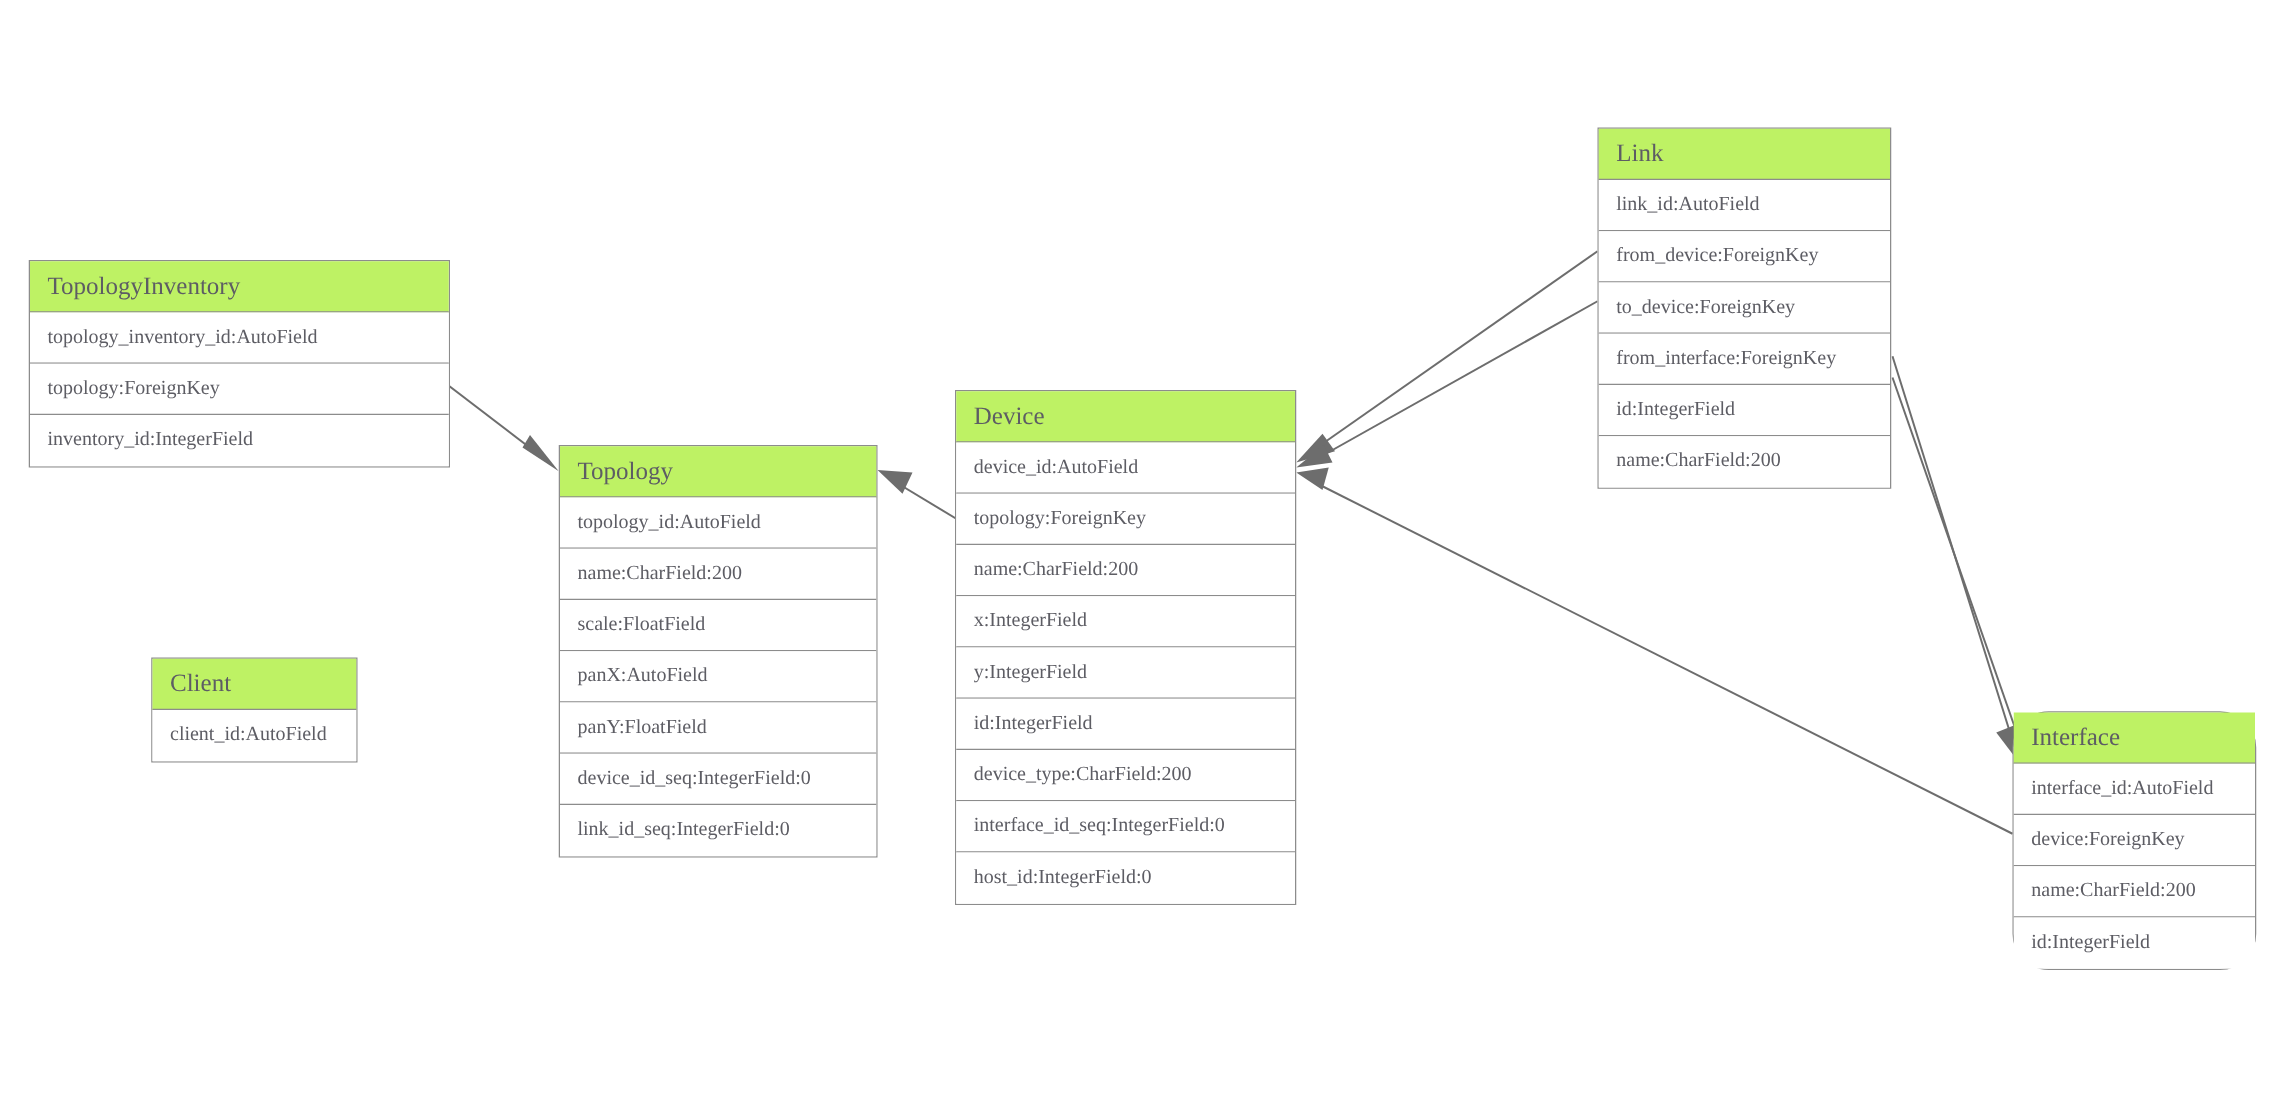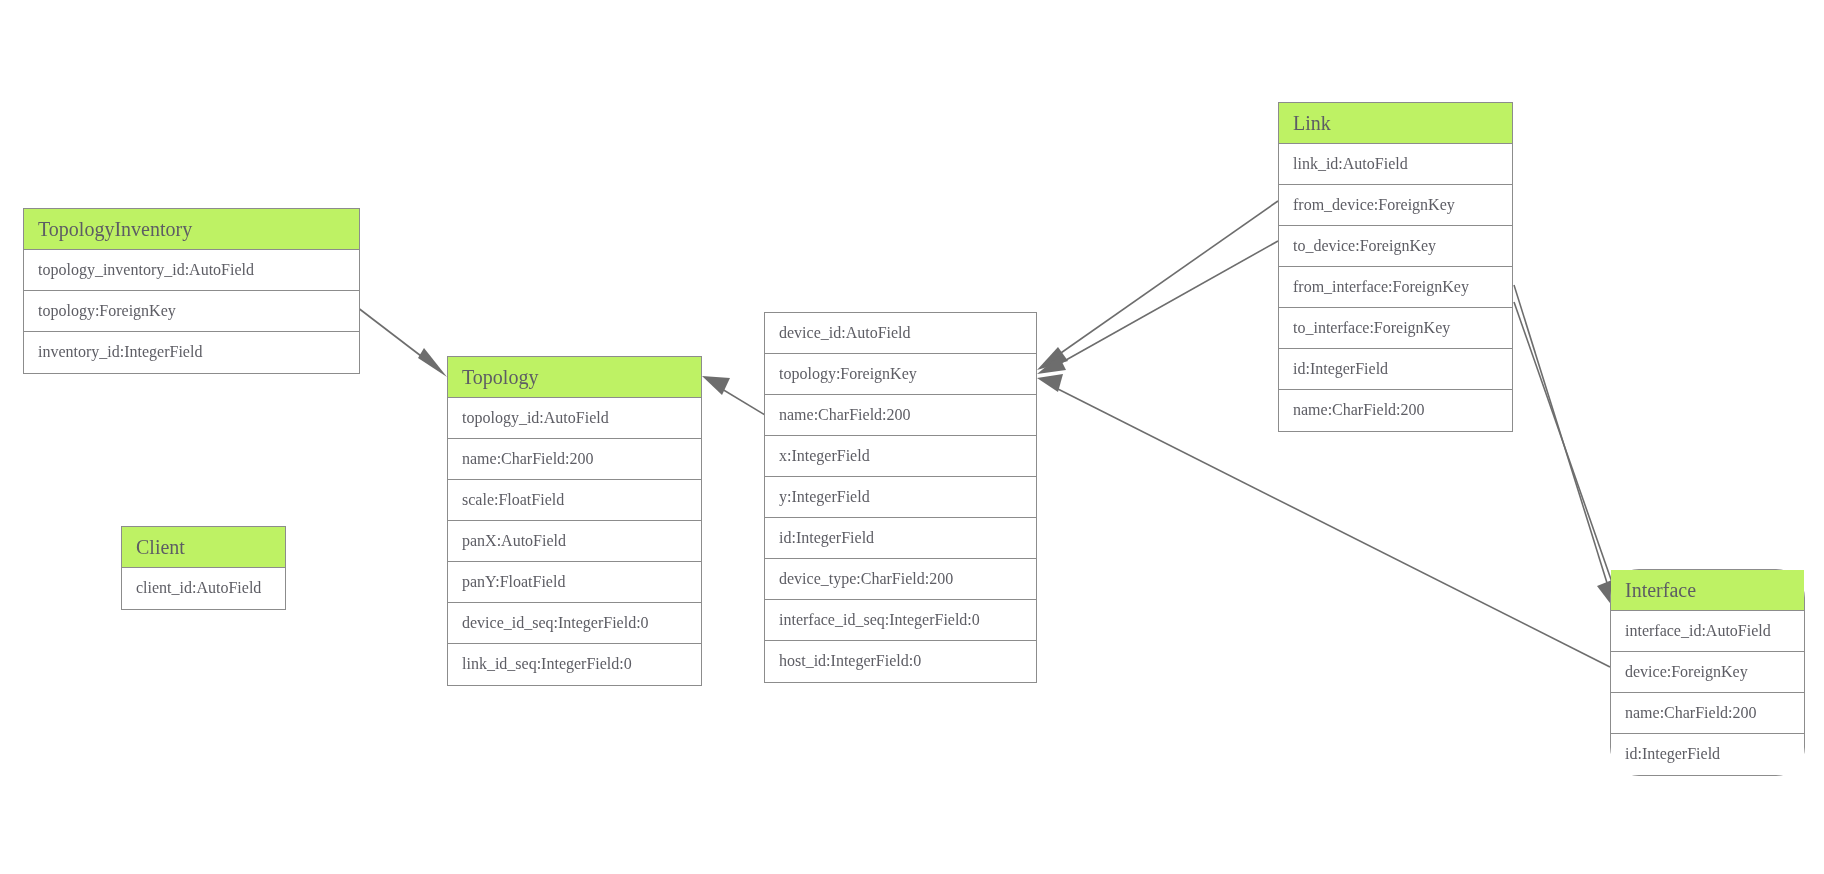--- a/index.html
+++ b/index.html
@@ -118,38 +118,38 @@
     <div class="entity-field">topology_id:AutoField</div>
     <div class="entity-field">name:CharField:200</div>
     <div class="entity-field">scale:FloatField</div>
     <div class="entity-field">panX:AutoField</div>
     <div class="entity-field">panY:FloatField</div>
     <div class="entity-field">device_id_seq:IntegerField:0</div>
     <div class="entity-field">link_id_seq:IntegerField:0</div>
   </div>
 
   <div class="entity" style="left:764px; top:312px; width:273px;">
+    <div class="entity-header">Device</div>
     <div class="entity-field">device_id:AutoField</div>
     <div class="entity-field">topology:ForeignKey</div>
     <div class="entity-field">name:CharField:200</div>
     <div class="entity-field">x:IntegerField</div>
     <div class="entity-field">y:IntegerField</div>
     <div class="entity-field">id:IntegerField</div>
     <div class="entity-field">device_type:CharField:200</div>
     <div class="entity-field">interface_id_seq:IntegerField:0</div>
     <div class="entity-field">host_id:IntegerField:0</div>
   </div>
 
   <div class="entity" style="left:1278px; top:102px; width:235px;">
     <div class="entity-header">Link</div>
     <div class="entity-field">link_id:AutoField</div>
     <div class="entity-field">from_device:ForeignKey</div>
     <div class="entity-field">to_device:ForeignKey</div>
     <div class="entity-field">from_interface:ForeignKey</div>
-    <div class="entity-field">to_interface:ForeignKey</div>
     <div class="entity-field">id:IntegerField</div>
     <div class="entity-field">name:CharField:200</div>
   </div>
 
   <div class="entity" style="left:1610px; top:569px; width:195px;border-radius:29px;">
     <div class="entity-header">Interface</div>
     <div class="entity-field">interface_id:AutoField</div>
     <div class="entity-field">device:ForeignKey</div>
     <div class="entity-field">name:CharField:200</div>
     <div class="entity-field">id:IntegerField</div>

